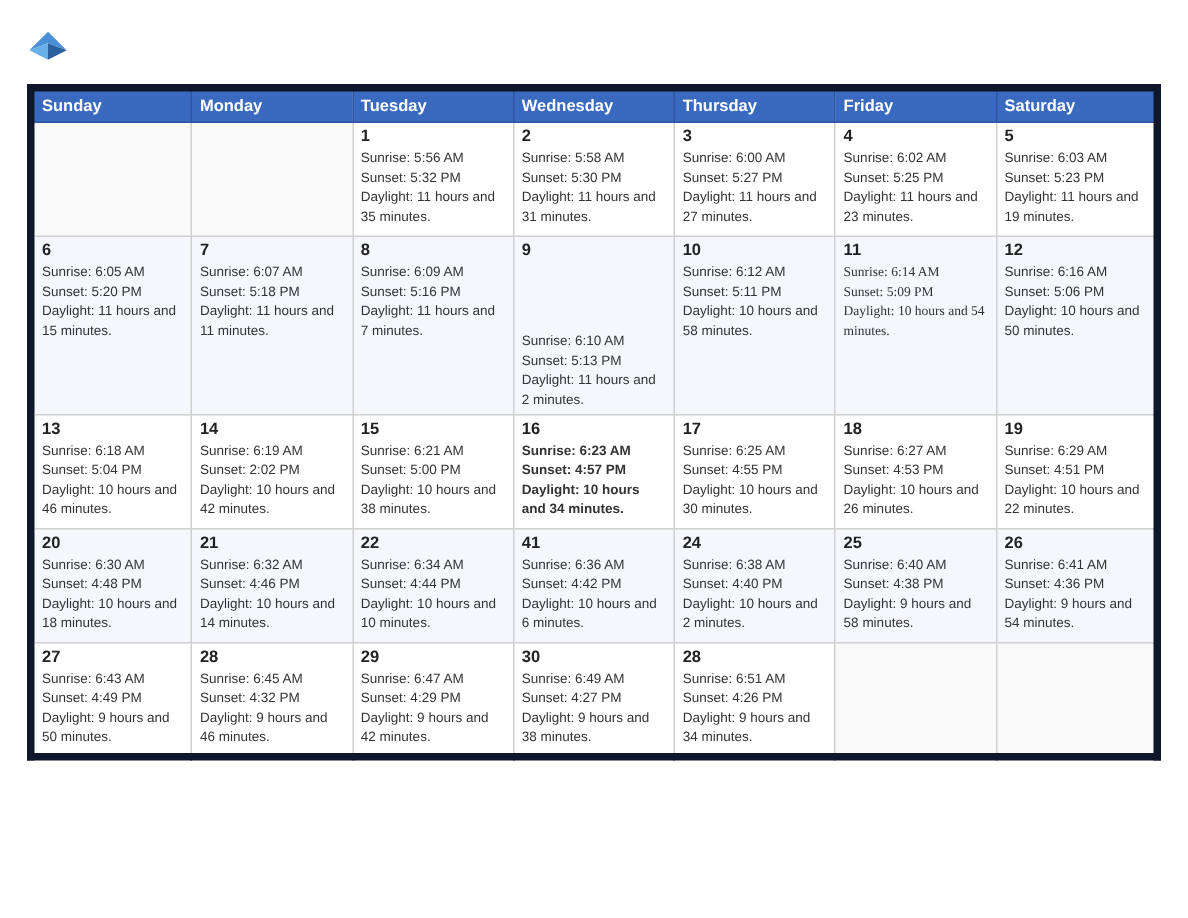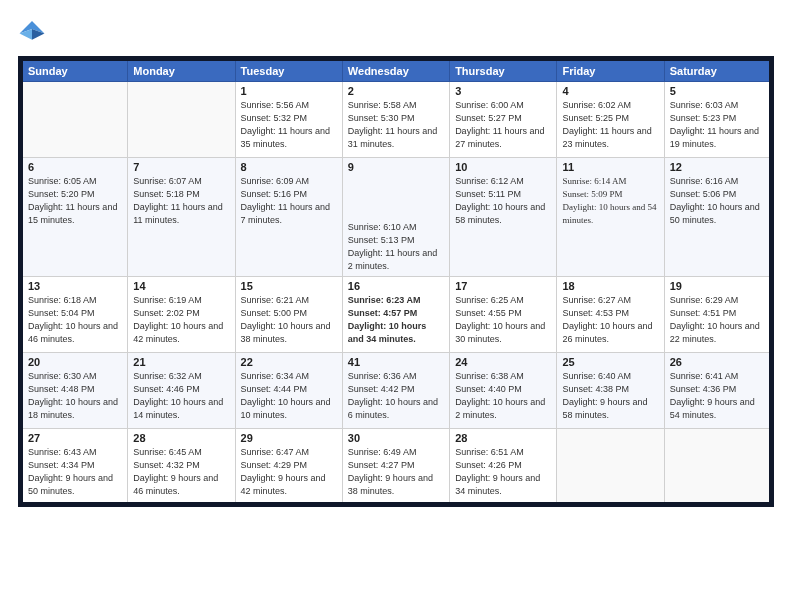--- a/index.html
+++ b/index.html
@@ -288,21 +288,21 @@
             <span class="day-number">26</span>
             <div class="day-info" style="white-space: pre-line;">Sunrise: 6:41 AM
 Sunset: 4:36 PM
 Daylight: 9 hours and 54 minutes.</div>
           </td>
         </tr>
         <tr>
           <td>
             <span class="day-number">27</span>
             <div class="day-info" style="white-space: pre-line;">Sunrise: 6:43 AM
-Sunset: 4:34 PM
+Sunset: 4:49 PM
 Daylight: 9 hours and 50 minutes.</div>
           </td>
           <td>
             <span class="day-number">28</span>
             <div class="day-info" style="white-space: pre-line;">Sunrise: 6:45 AM
 Sunset: 4:32 PM
 Daylight: 9 hours and 46 minutes.</div>
           </td>
           <td>
             <span class="day-number">29</span>

